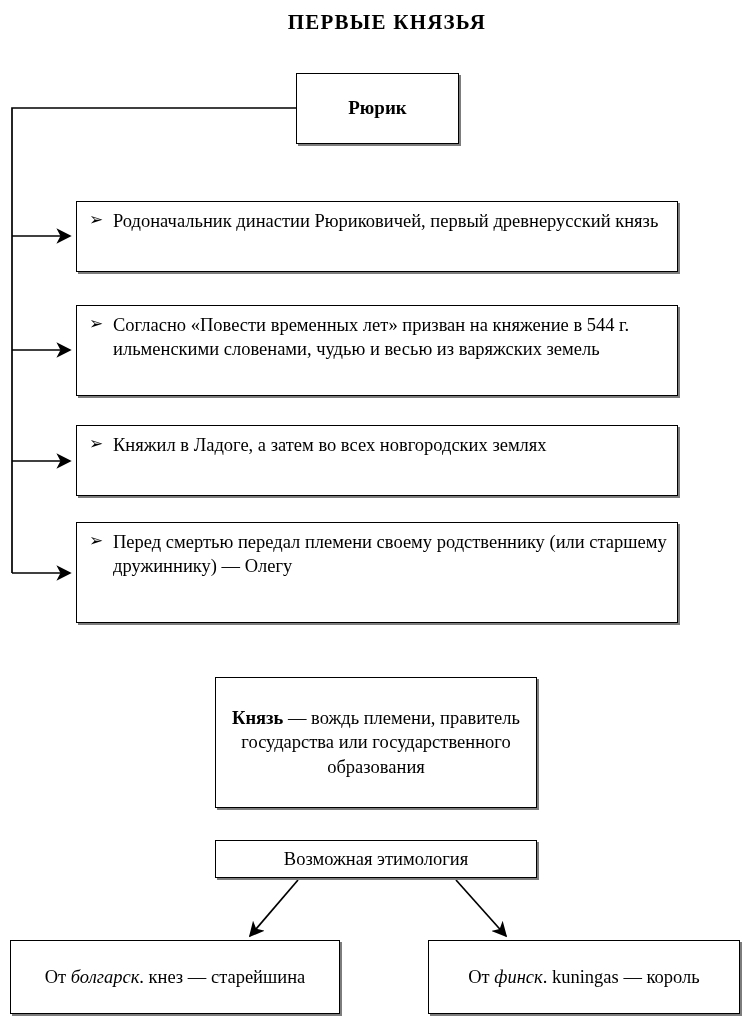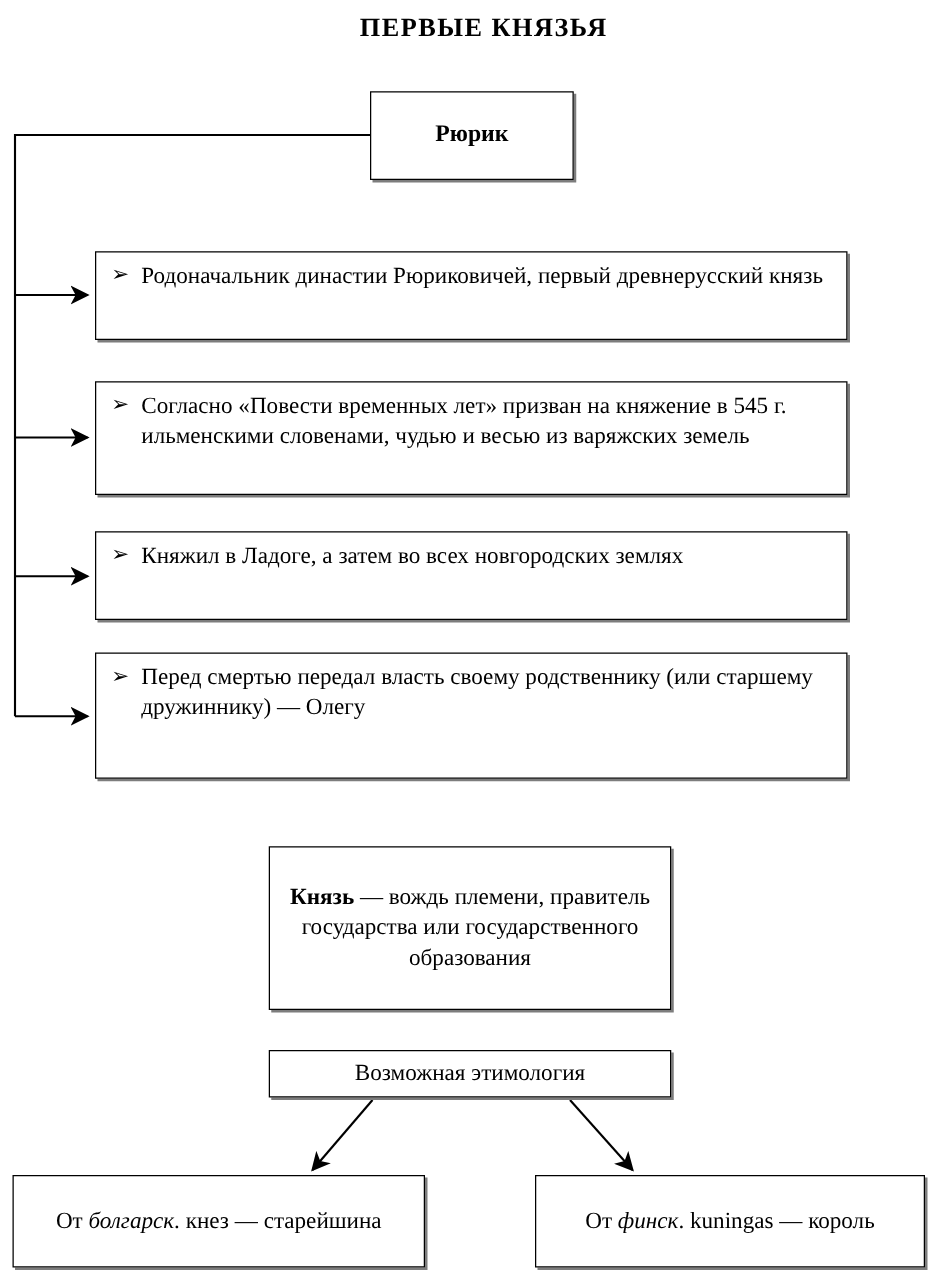--- a/index.html
+++ b/index.html
@@ -177,35 +177,35 @@
   <div class="node node--fact node--fact-1">
     <div class="fact-row">
       <span class="fact-marker">➢</span>
       <span class="fact-text">Родоначальник династии Рюриковичей, первый древнерусский князь</span>
     </div>
   </div>
 
   <div class="node node--fact node--fact-2">
     <div class="fact-row">
       <span class="fact-marker">➢</span>
-      <span class="fact-text">Согласно «Повести временных лет» призван на княжение в 545 г. ильменскими словенами, чудью и весью из варяжских земель</span>
+      <span class="fact-text">Согласно «Повести временных лет» призван на княжение в 544 г. ильменскими словенами, чудью и весью из варяжских земель</span>
     </div>
   </div>
 
   <div class="node node--fact node--fact-3">
     <div class="fact-row">
       <span class="fact-marker">➢</span>
       <span class="fact-text">Княжил в Ладоге, а затем во всех новгородских землях</span>
     </div>
   </div>
 
   <div class="node node--fact node--fact-4">
     <div class="fact-row">
       <span class="fact-marker">➢</span>
-      <span class="fact-text">Перед смертью передал власть своему родственнику (или старшему дружиннику) — Олегу</span>
+      <span class="fact-text">Перед смертью передал племени своему родственнику (или старшему дружиннику) — Олегу</span>
     </div>
   </div>
 
   <div class="node node--definition">
     <div>
       <span class="definition-term">Князь</span><span> — вождь племени, правитель государства или государственного образования</span>
     </div>
   </div>
 
   <div class="node node--etymology">

